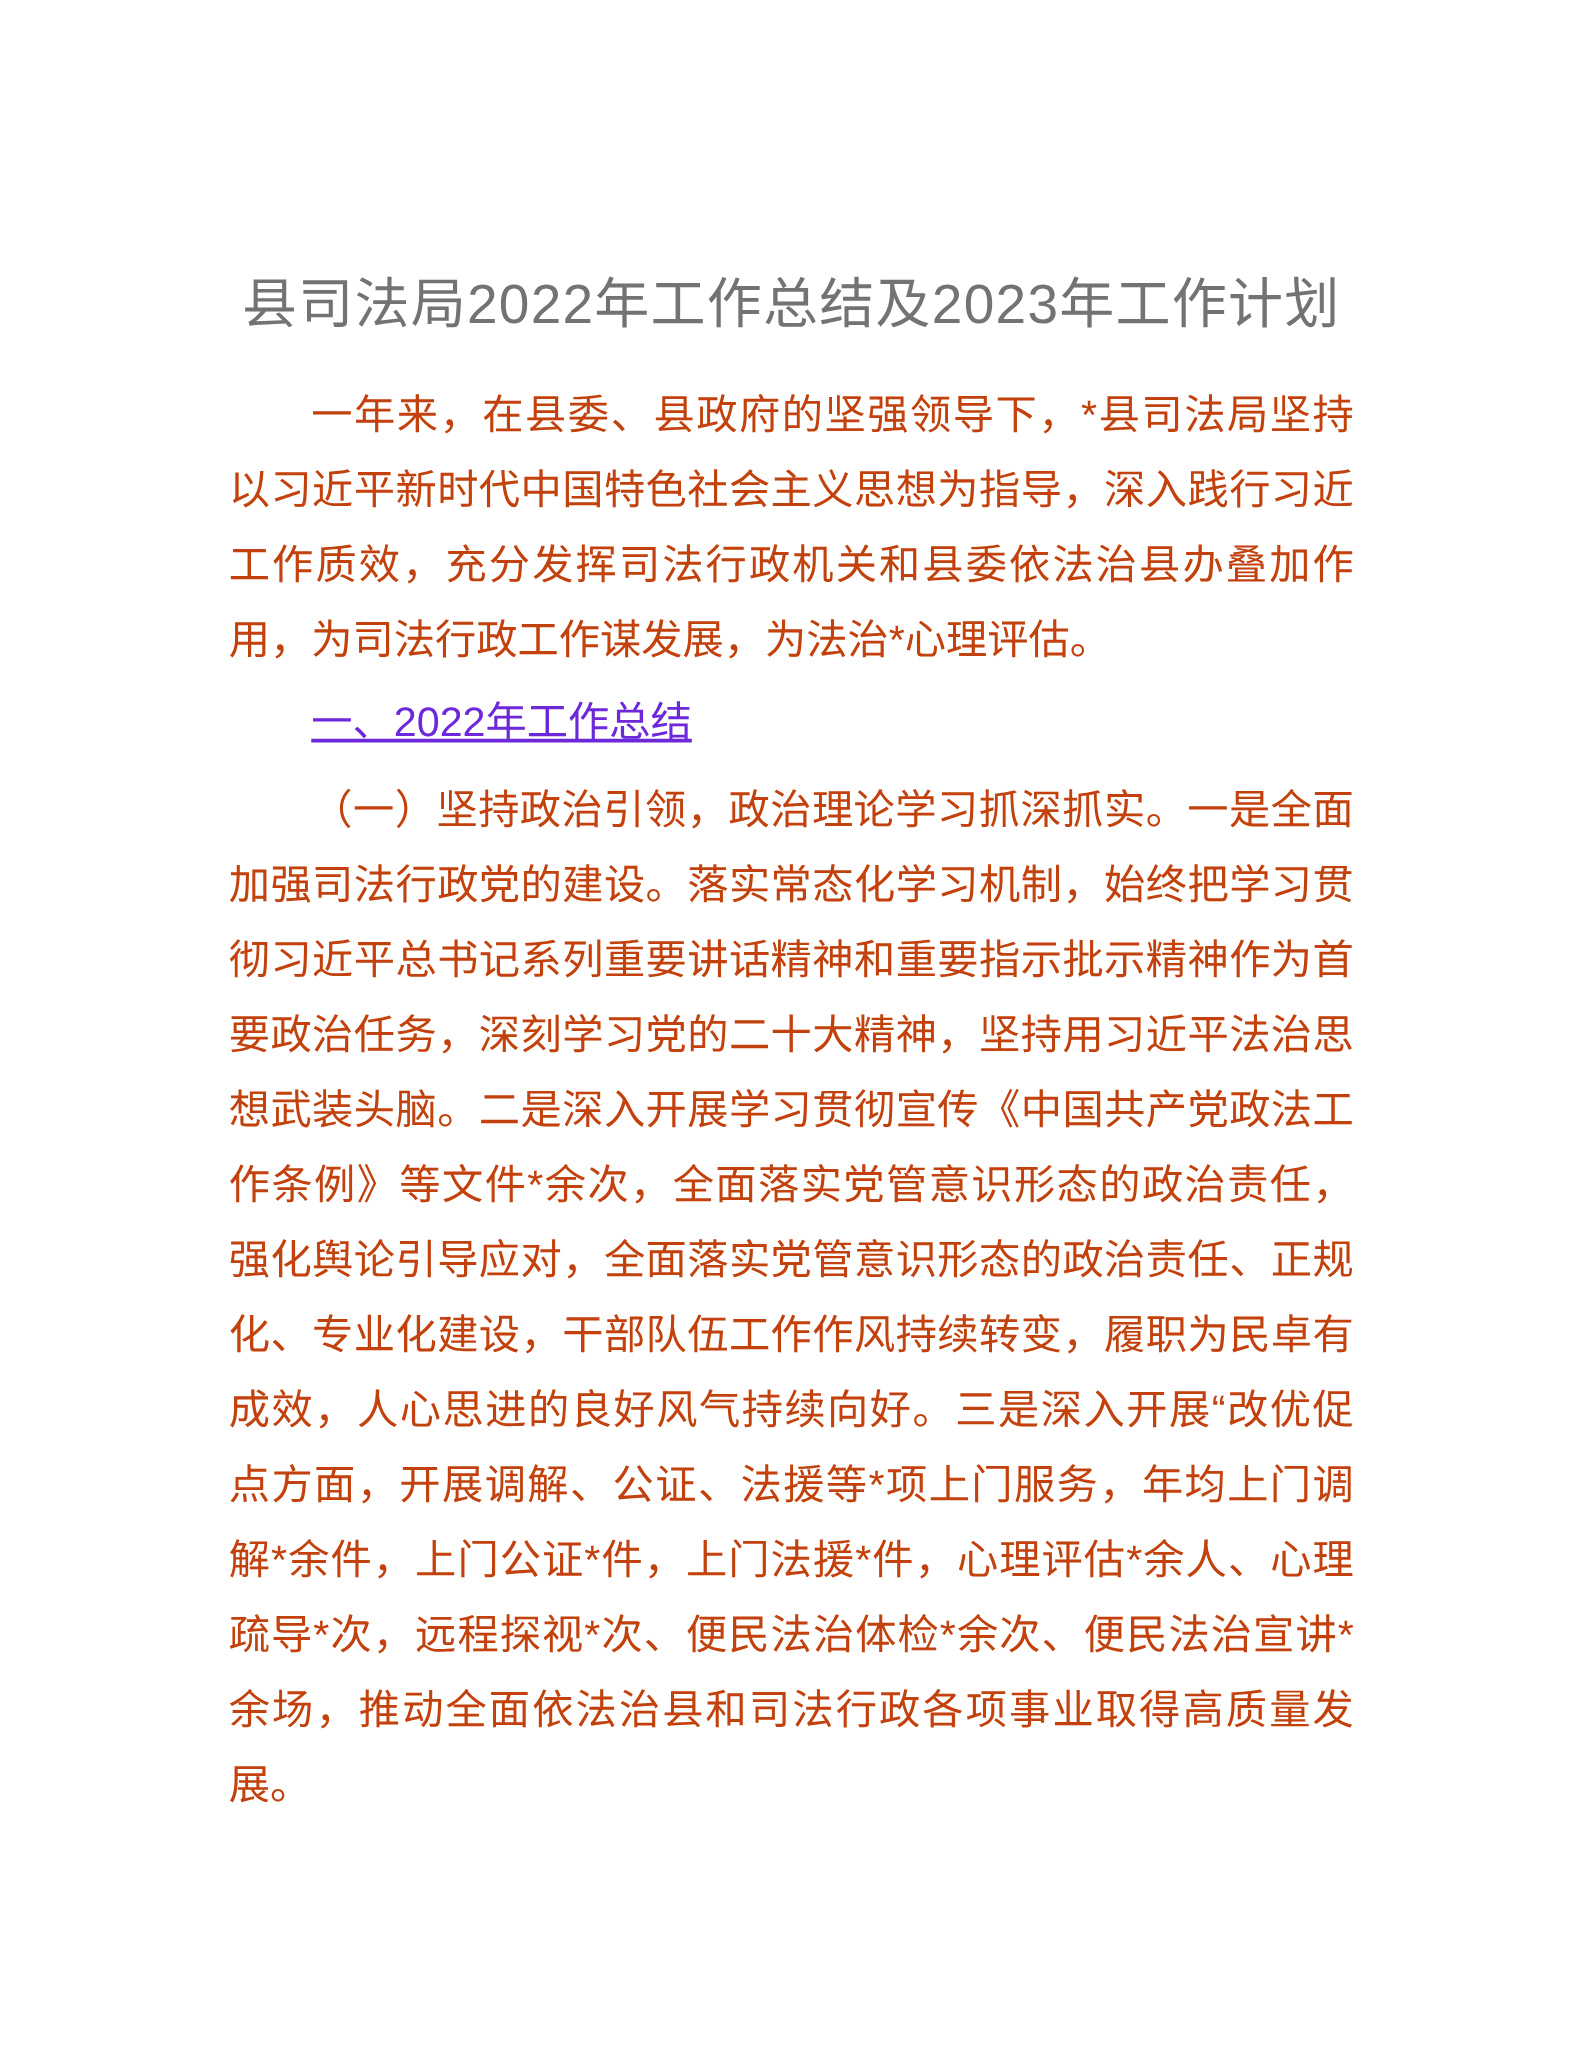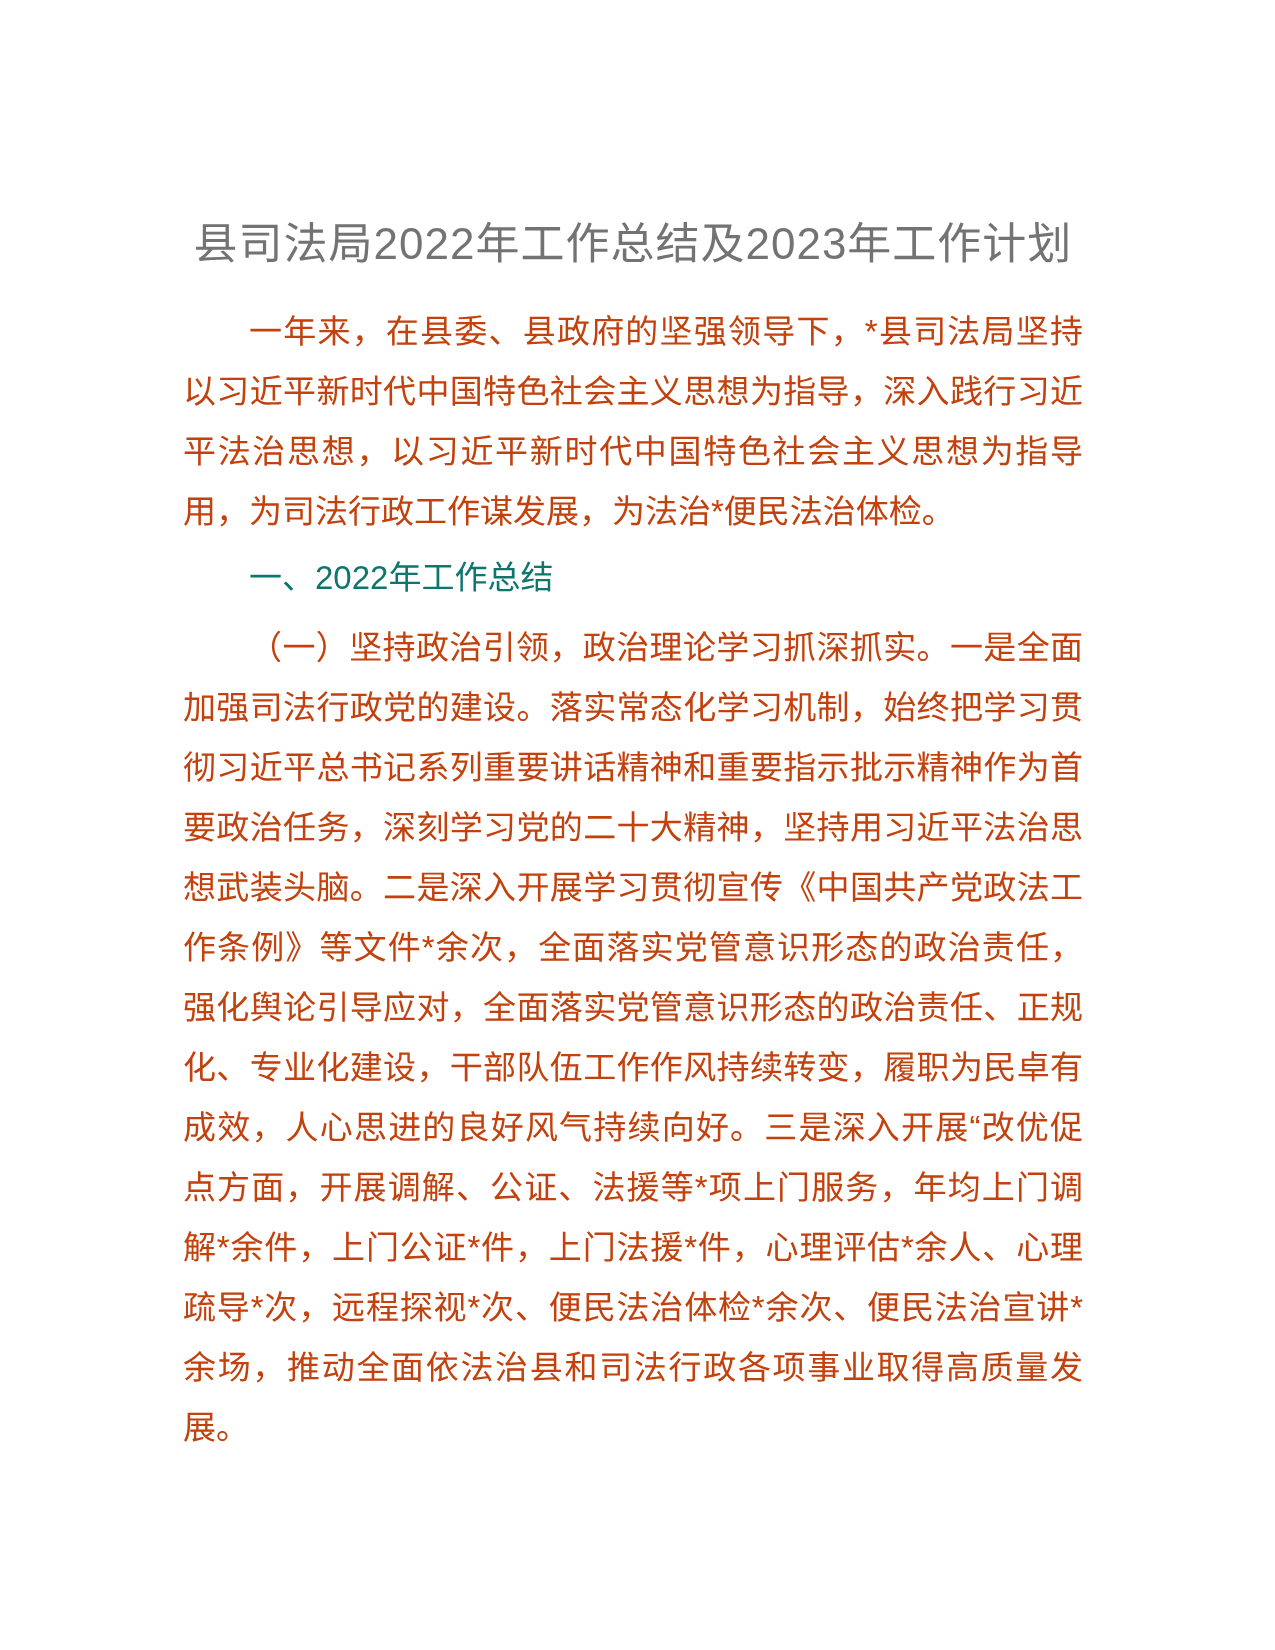--- a/index.html
+++ b/index.html
@@ -49,34 +49,35 @@
   }
   .line-last {
     text-align-last: left;
   }
   .heading {
     margin: 6px 0 10px 0;
     font-size: 33px;
     font-weight: normal;
     line-height: 60px;
     text-indent: 2em;
-    color: #0f766e;
+    color: #6d28d9;
+    text-decoration: underline;
   }
 </style>
 </head>
 <body>
 
 <div class="page">
   <h1 class="doc-title">县司法局2022年工作总结及2023年工作计划</h1>
   <div class="doc-body">
       <p class="para">
         <span class="line line-first">一年来，在县委、县政府的坚强领导下，*县司法局坚持</span>
         <span class="line">以习近平新时代中国特色社会主义思想为指导，深入践行习近</span>
-        <span class="line">平法治思想，以习近平新时代中国特色社会主义思想为指导</span>
-        <span class="line line-last">用，为司法行政工作谋发展，为法治*便民法治体检。</span>
+        <span class="line">工作质效，充分发挥司法行政机关和县委依法治县办叠加作</span>
+        <span class="line line-last">用，为司法行政工作谋发展，为法治*心理评估。</span>
       </p>
       <h2 class="heading">一、2022年工作总结</h2>
       <p class="para">
         <span class="line line-first">（一）坚持政治引领，政治理论学习抓深抓实。一是全面</span>
         <span class="line">加强司法行政党的建设。落实常态化学习机制，始终把学习贯</span>
         <span class="line">彻习近平总书记系列重要讲话精神和重要指示批示精神作为首</span>
         <span class="line">要政治任务，深刻学习党的二十大精神，坚持用习近平法治思</span>
         <span class="line">想武装头脑。二是深入开展学习贯彻宣传《中国共产党政法工</span>
         <span class="line">作条例》等文件*余次，全面落实党管意识形态的政治责任，</span>
         <span class="line">强化舆论引导应对，全面落实党管意识形态的政治责任、正规</span>

